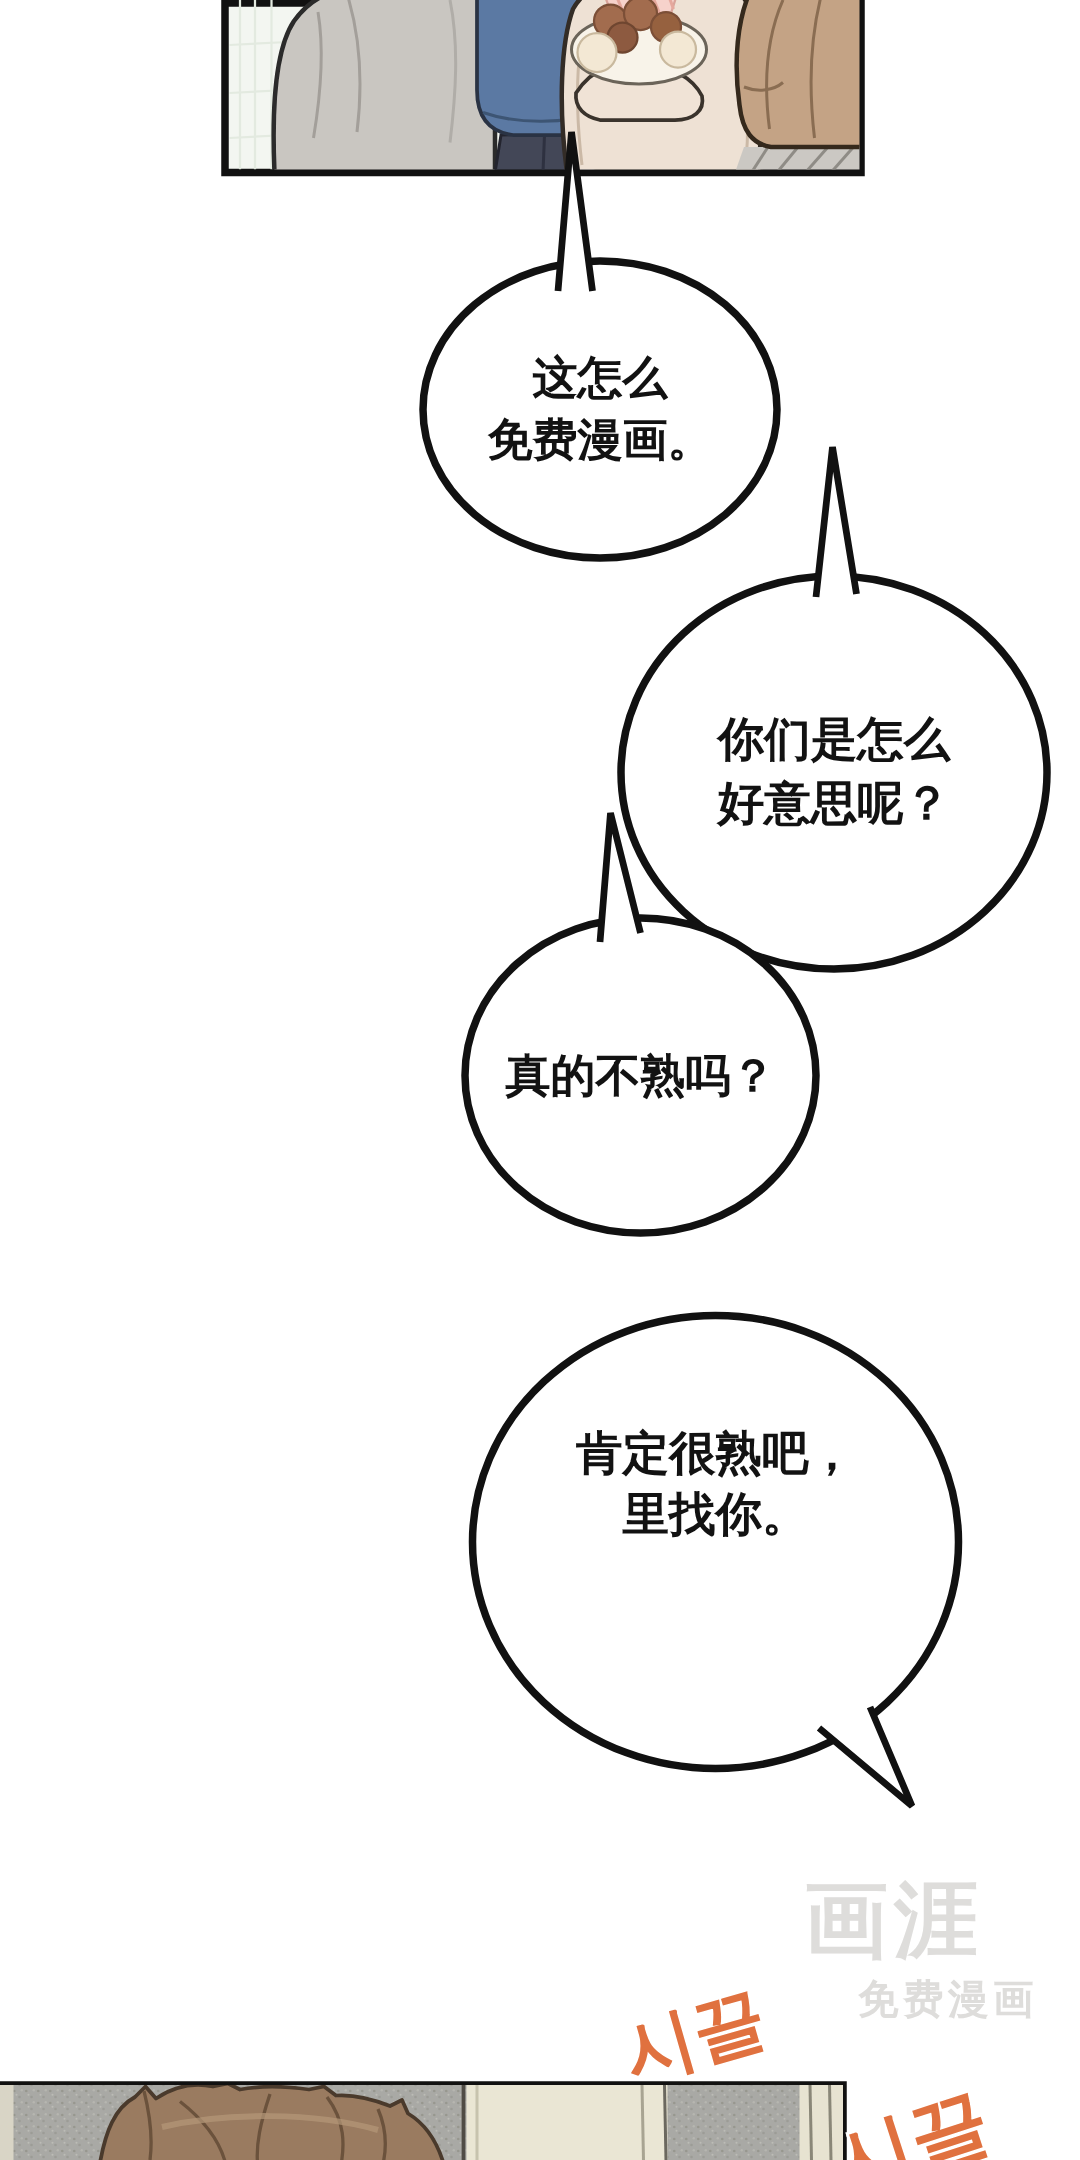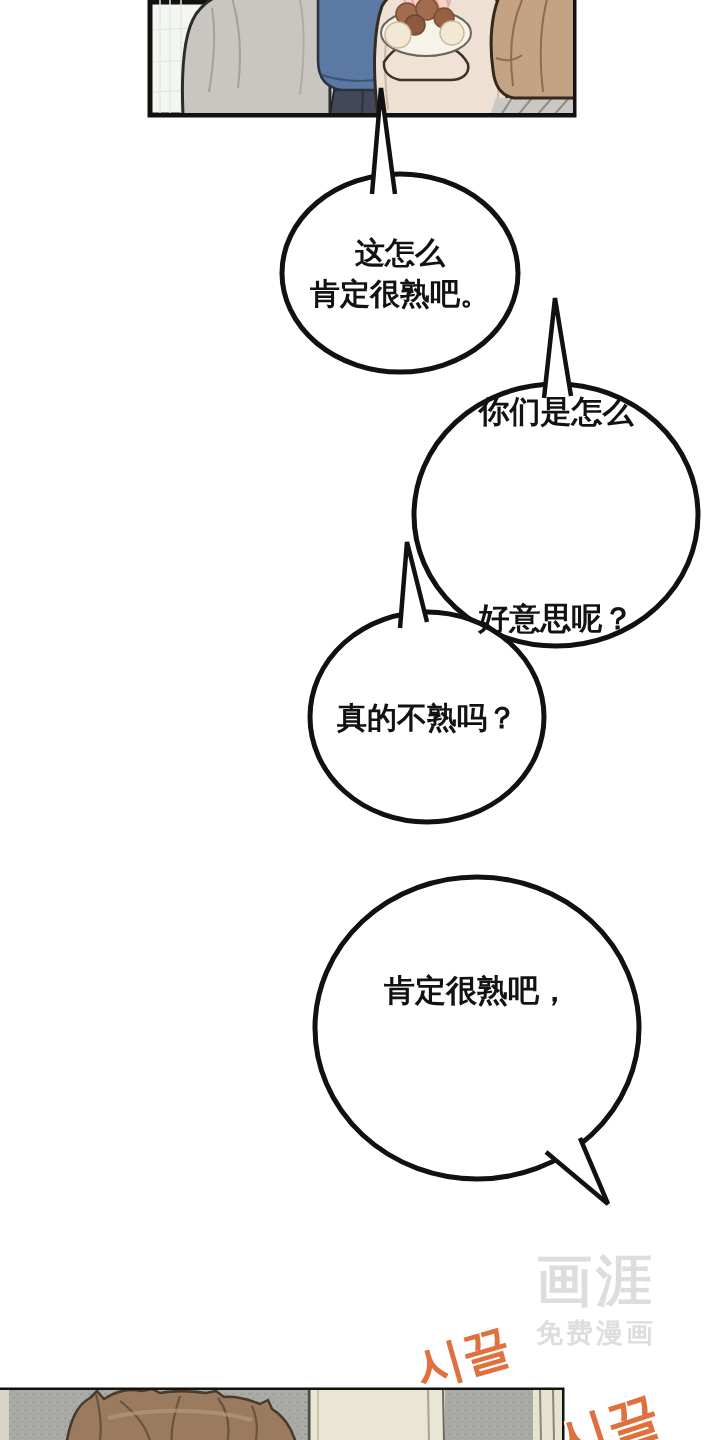--- a/index.html
+++ b/index.html
@@ -10,26 +10,26 @@
     overflow:hidden;
     font-family:"DejaVu Sans","Liberation Sans",sans-serif;
   }
   .art{position:absolute;left:0;top:0;}
   .bt{
     position:absolute;display:flex;flex-direction:column;
     align-items:center;justify-content:center;
     font-weight:bold;color:#121212;text-align:center;
   }
   #bt1{left:285px;top:177px;width:230px;height:192px;font-size:30px;line-height:41px;}
-  #bt2{left:414px;top:390px;width:284px;height:250px;font-size:31px;line-height:43px;justify-content:space-between;}
+  #bt2{left:414px;top:390px;width:284px;height:250px;font-size:31px;line-height:43px;}
   #bt3{left:312px;top:617px;width:230px;height:200px;font-size:30px;line-height:41px;text-align:center;}
   #bt4{left:316px;top:840px;width:322px;height:300px;font-size:31px;line-height:41px;}
   .watermark{position:absolute;left:536px;top:1250px;color:#dedddb;}
   .wm-logo{font-size:56px;font-weight:700;letter-spacing:4px;line-height:62px;}
-  .wm-sub{font-size:27px;font-weight:700;letter-spacing:3px;margin-top:3px;}
+  .wm-sub{font-size:27px;font-weight:700;letter-spacing:3px;margin-top:3px;margin-left:36px;}
   .sfx{
     position:absolute;font-weight:800;color:#e0713f;
     text-shadow:2px 0 0 #fff,-2px 0 0 #fff,0 2px 0 #fff,0 -2px 0 #fff,
                 2px 2px 0 #fff,-2px -2px 0 #fff,2px -2px 0 #fff,-2px 2px 0 #fff;
   }
   #sfx1{left:408px;top:1340px;font-size:48px;transform:rotate(-16deg);transform-origin:left top;}
   #sfx2{left:548px;top:1412px;font-size:52px;transform:rotate(-18deg);transform-origin:left top;}
 </style>
 </head>
 <body>
@@ -175,31 +175,32 @@
             <path d="M 96,1394 C 100,1410 102,1425 100,1440"></path>
           </g>
           <path d="M 108,1418 C 150,1408 210,1408 252,1420" fill="none" stroke="#b59879" stroke-width="4" opacity="0.7"></path>
         </g>
       </g>
     </g>
   </svg>
 
   <div class="bt" id="bt1">
     <div>这怎么</div>
-    <div>肯定很熟吧。</div>
+    <div>免费漫画。</div>
   </div>
   <div class="bt" id="bt2">
     <div>你们是怎么</div>
     <div>好意思呢？</div>
   </div>
   <div class="bt" id="bt3">
     <div>真的不熟吗？</div>
   </div>
   <div class="bt" id="bt4">
     <div>肯定很熟吧，</div>
+    <div>里找你。</div>
   </div>
 
   <div class="watermark">
     <div class="wm-logo">画涯</div>
     <div class="wm-sub">免费漫画</div>
   </div>
 
   <div class="sfx" id="sfx1">시끌</div>
   <div class="sfx" id="sfx2">시끌</div>
 

